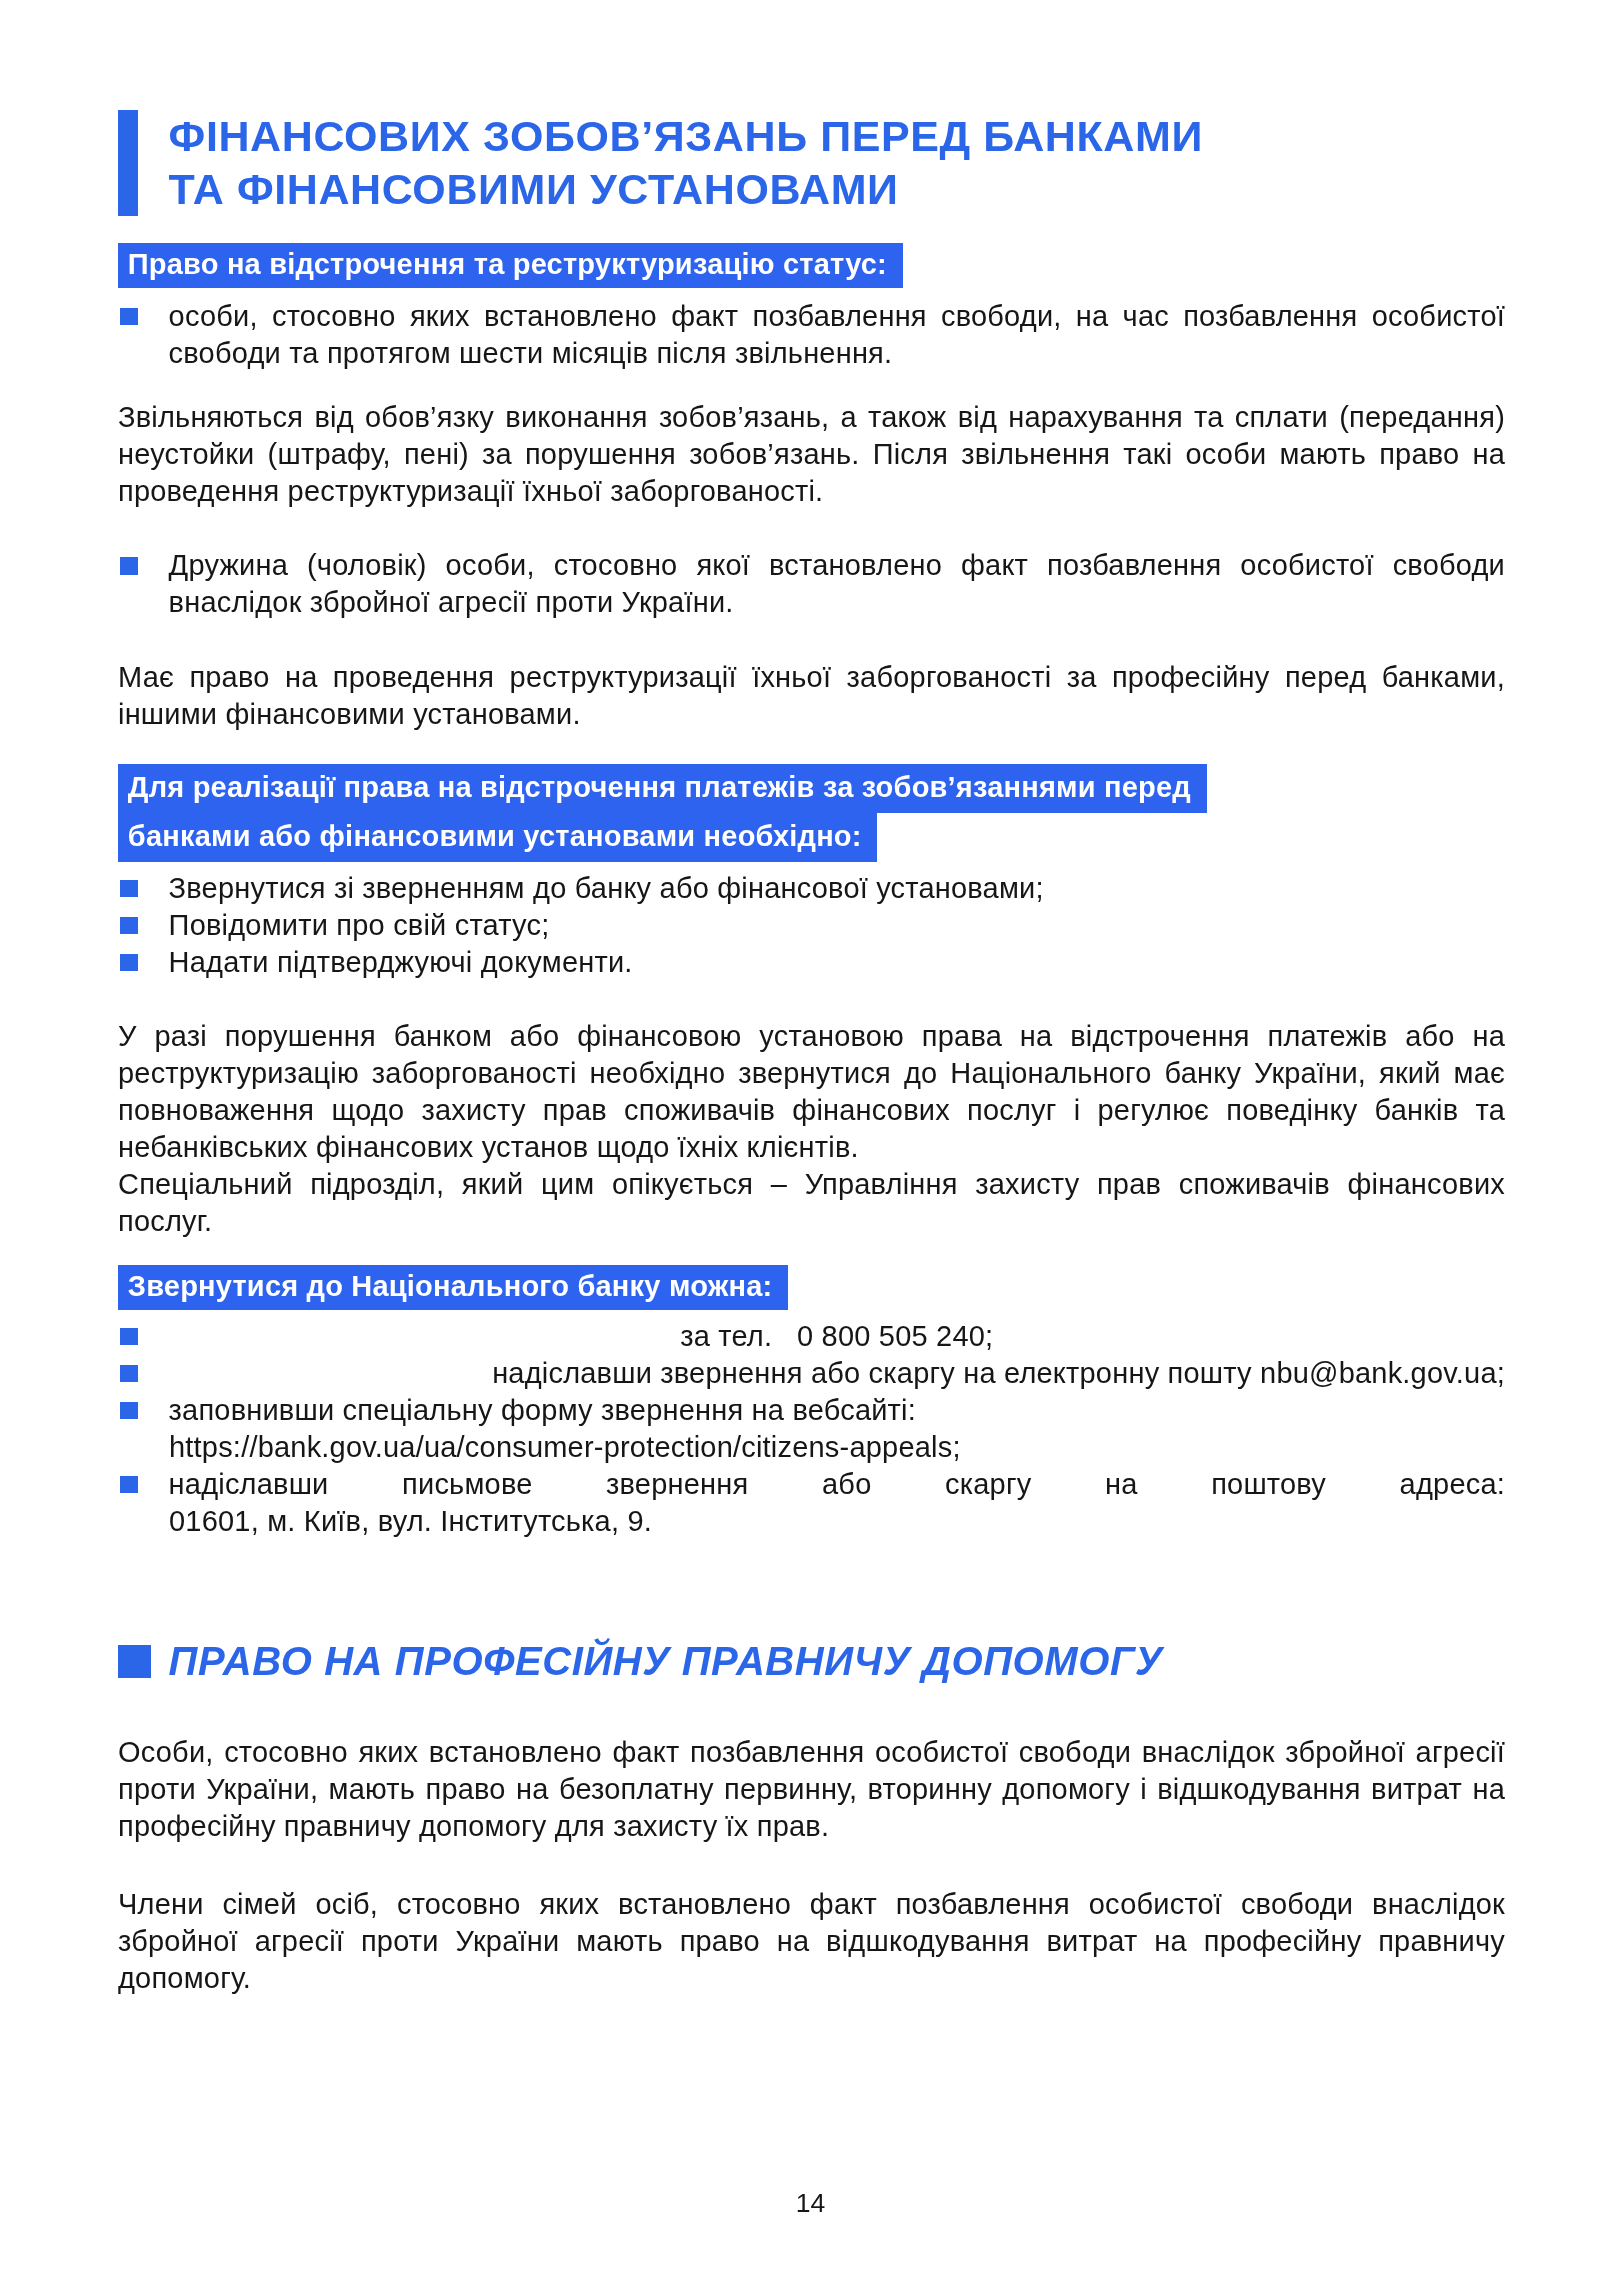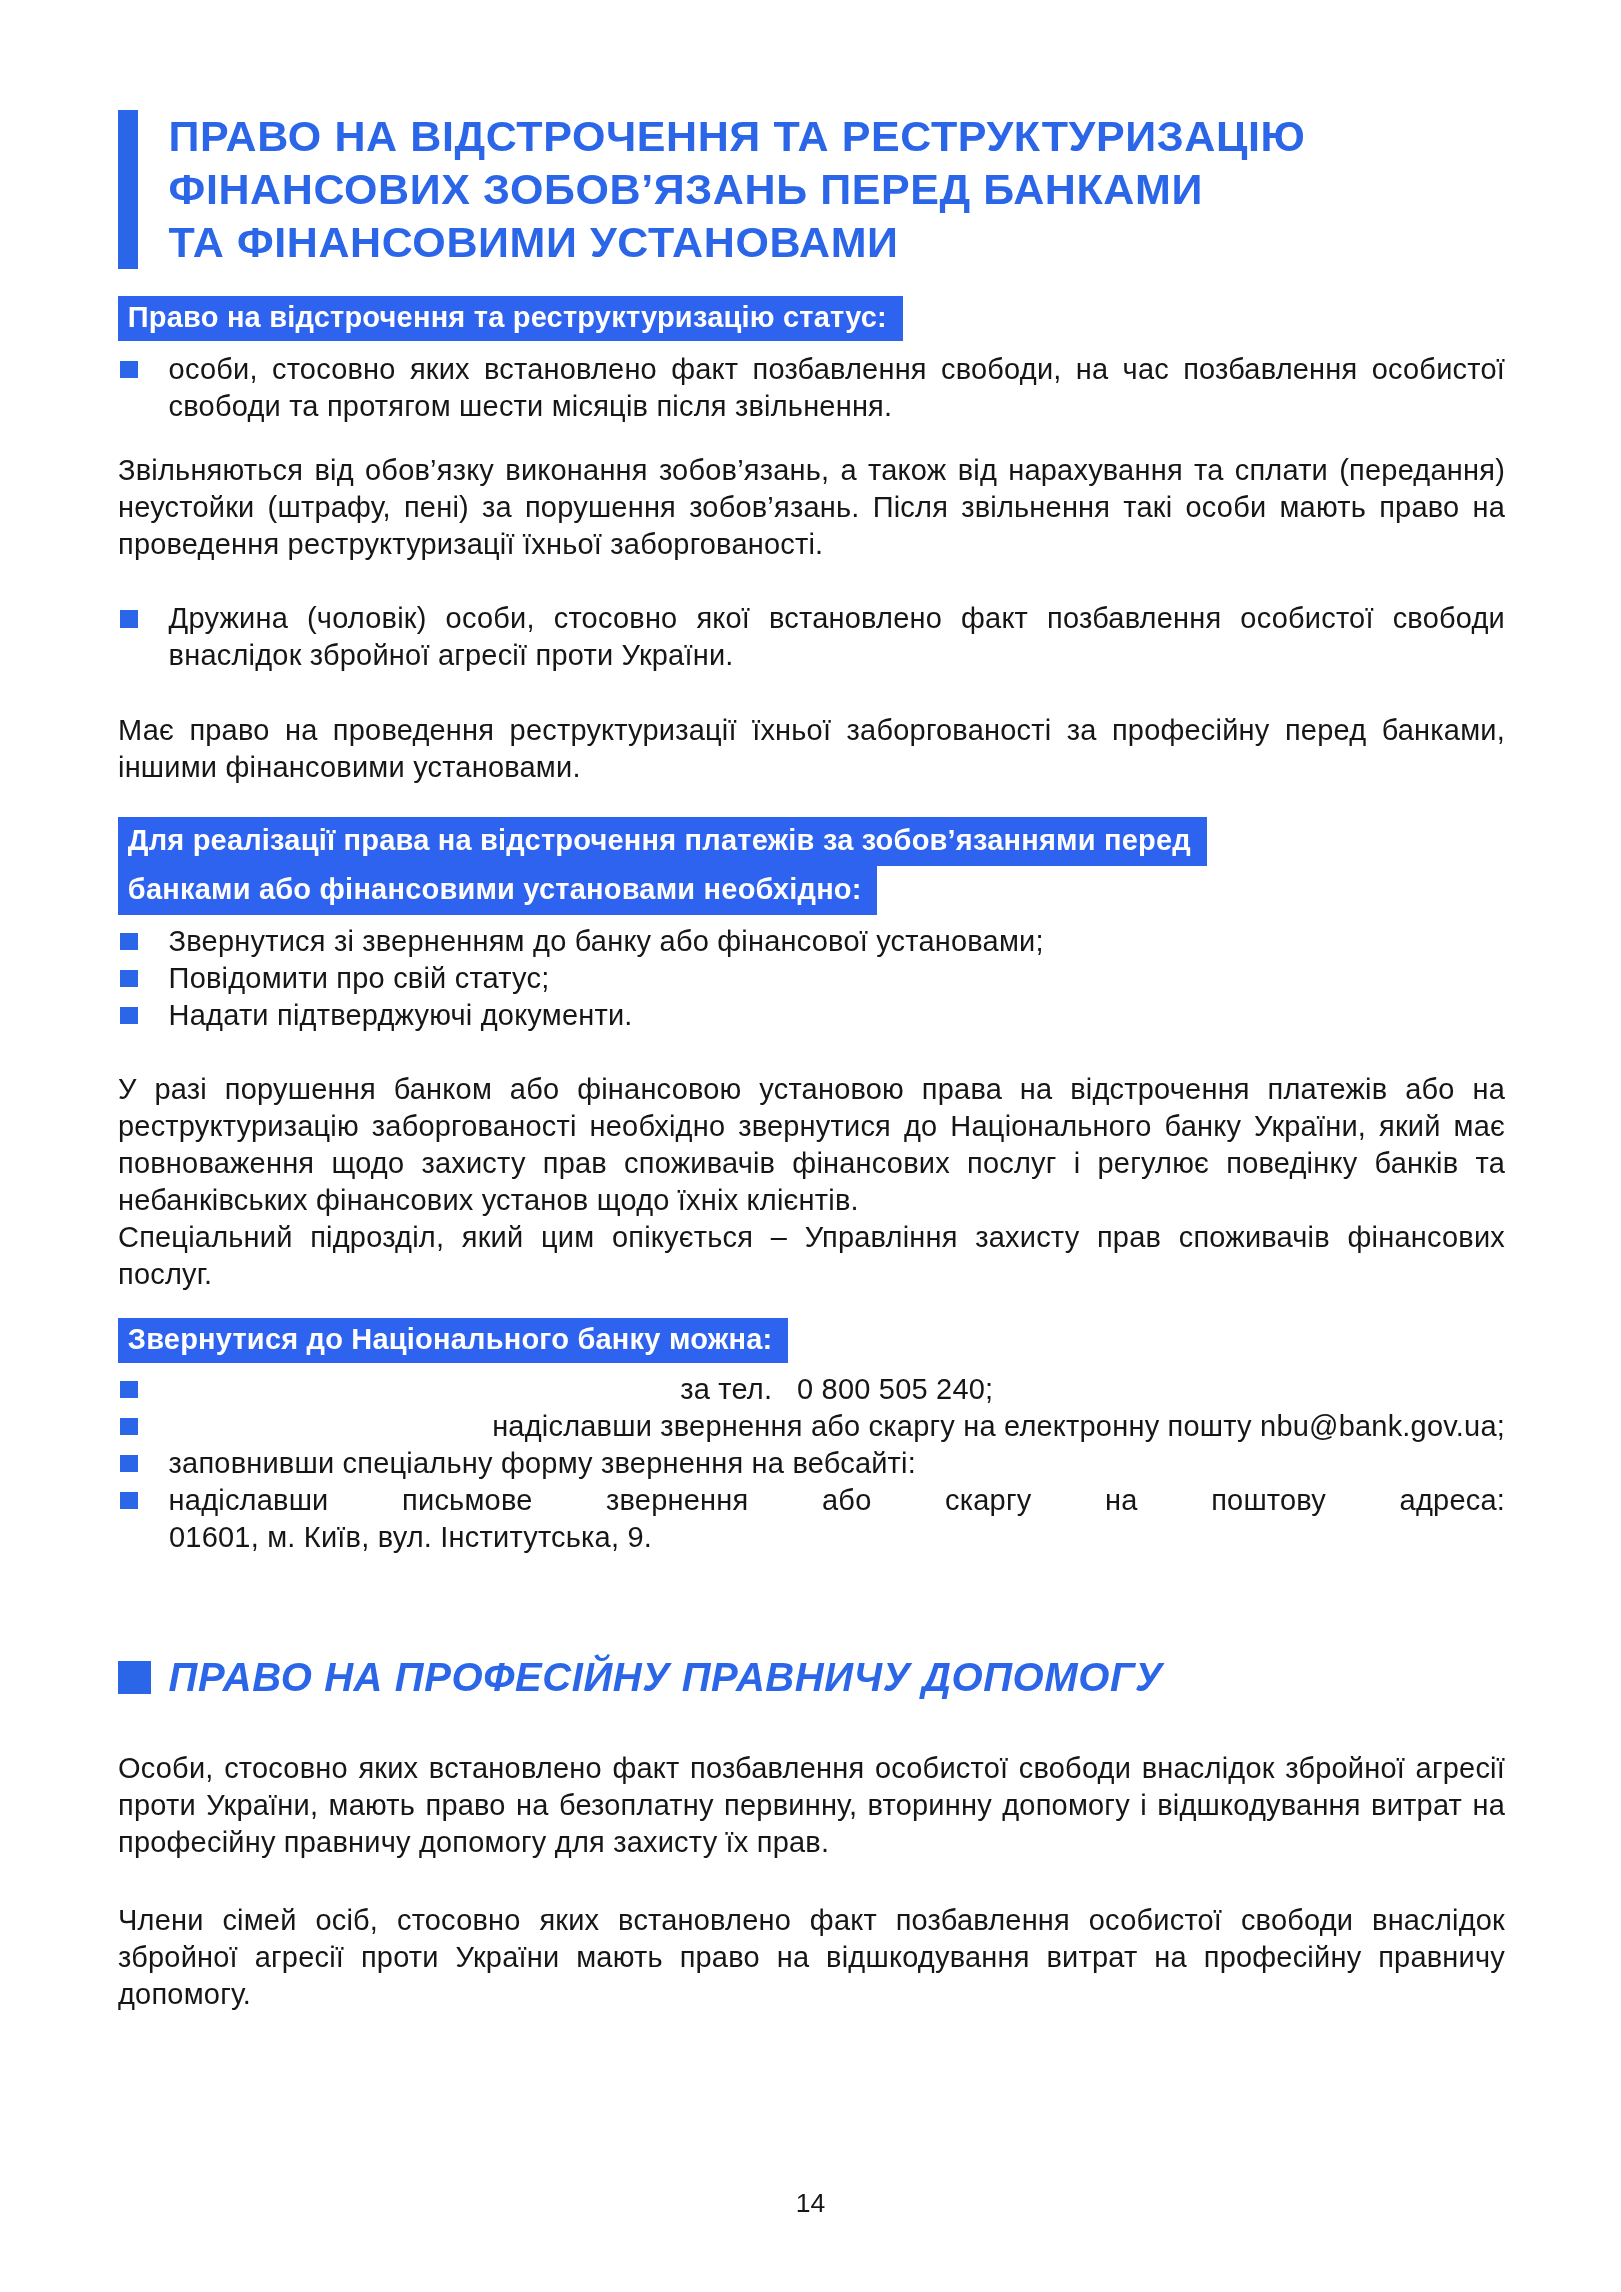--- a/index.html
+++ b/index.html
@@ -62,21 +62,20 @@
   }
 </style>
 </head>
 <body>
 
 <div class="page" style="--accent: #2b66e8; --band: #2e63f0; color: rgb(22, 22, 22);">
 
   <div class="doc-title">
     <div class="title-bar"></div>
     <div class="title-lines">
-      <div>ПРАВО НА ВІДСТРОЧЕННЯ ТА РЕСТРУКТУРИЗАЦІЮ</div>
       <div>ФІНАНСОВИХ ЗОБОВ’ЯЗАНЬ ПЕРЕД БАНКАМИ</div>
       <div>ТА ФІНАНСОВИМИ УСТАНОВАМИ</div>
     </div>
   </div>
 
   <div class="band-wrap">
     <span class="band">Право на відстрочення та реструктуризацію статус:</span>
   </div>
 
   <div class="li">
@@ -124,20 +123,21 @@
     <div class="li-text" style="text-align:center;">за тел.&nbsp;&nbsp;&nbsp;0 800 505 240;</div>
   </div>
   <div class="li">
     <span class="sq"></span>
     <div class="li-text" style="text-align:right;">надіславши звернення або скаргу на електронну пошту nbu@bank.gov.ua;</div>
   </div>
   <div class="li">
     <span class="sq"></span>
     <div class="li-text" style="text-align:left;">заповнивши спеціальну форму звернення на вебсайті:</div>
   </div>
+  <div class="li-cont">https://bank.gov.ua/ua/consumer-protection/citizens-appeals;</div>
   <div class="li">
     <span class="sq"></span>
     <div class="li-text stretch">надіславши письмове звернення або скаргу на поштову адреса:</div>
   </div>
   <div class="li-cont">01601, м. Київ, вул. Інститутська, 9.</div>
 
   <div class="section2-title">
     <span class="s2-sq"></span>
     <span class="s2-text">ПРАВО НА ПРОФЕСІЙНУ ПРАВНИЧУ ДОПОМОГУ</span>
   </div>

